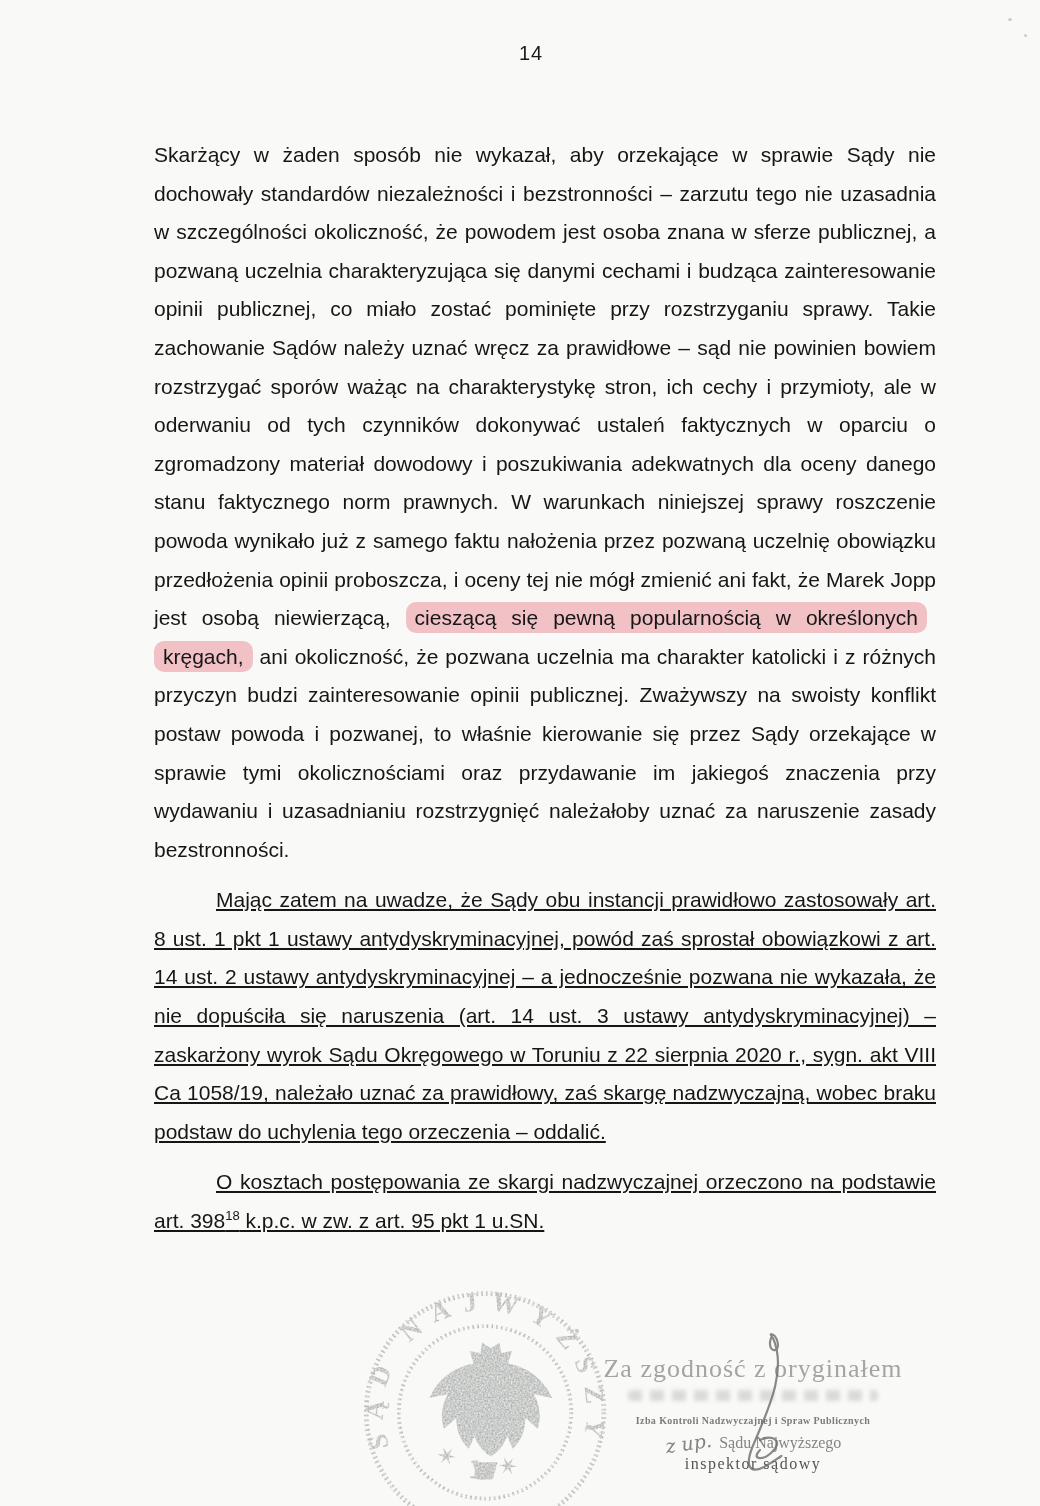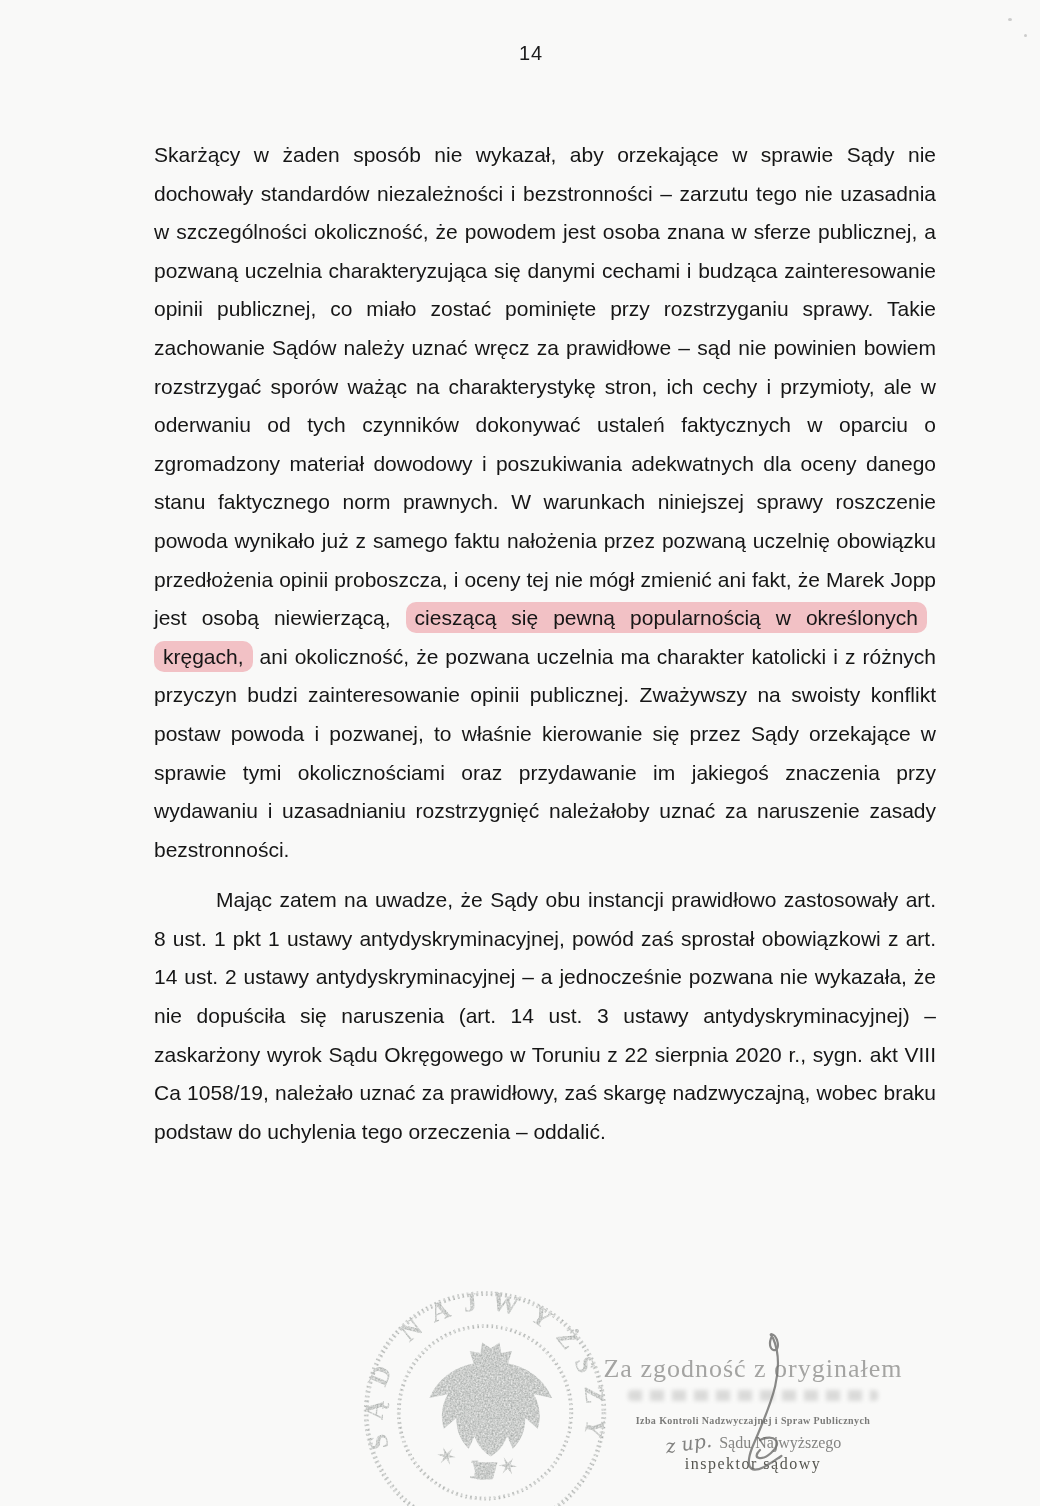--- a/index.html
+++ b/index.html
@@ -9,21 +9,21 @@
   }
   .page-number{
     position:absolute;top:42px;left:0;width:1062px;text-align:center;
     font-size:20px;letter-spacing:1px;color:#1c1c1c;
   }
   .body-text{
     position:absolute;left:142px;top:124px;width:806px;z-index:3;
     font-size:21px;line-height:38.6px;text-align:justify;
   }
   .body-text p{margin:12px;}
-  .indent{text-indent:62px;}
+  .indent{text-indent:62px;text-decoration:underline;}
   .hl-pink{
     background:#f2c1c5;border-radius:10px;padding:4px 9px;
     box-decoration-break:clone;-webkit-box-decoration-break:clone;
   }
   .dissent{position:relative;text-indent:0;padding-left:46px;text-align:left;}
   .hl-green{
     position:relative;background:rgba(166,228,194,0.92);color:#1e4631;
     border-radius:6px 16px 12px 6px;padding:7px 30px 9px 15px;
     box-decoration-break:clone;-webkit-box-decoration-break:clone;
   }
@@ -105,20 +105,21 @@
       <g fill="#8c918e">
         <path d="M149 58 l6 11 9-6 2 11 11-2 -4 13 c21 4 38 17 46 36 l-19 -4 c6 11 8 23 4 36 l-13 -11 c0 13 -4 23 -13 32 l-6 -13 c-4 11 -10 17 -17 21 -7 -4 -13 -10 -17 -21 l-6 13 c-9 -9 -13 -19 -13 -32 l-13 11 c-4 -13 -2 -25 4 -36 l-19 4 c8 -19 25 -32 46 -36 l-4 -13 11 2 2 -11 9 6 z"></path>
         <path d="M136 188 h26 l-5 18 h-16 z"></path>
       </g>
     </g>
   </svg>
 
   <div class="body-text">
     <p><span>Skarżący w żaden sposób nie wykazał, aby orzekające w sprawie Sądy nie dochowały standardów niezależności i bezstronności – zarzutu tego nie uzasadnia w szczególności okoliczność, że powodem jest osoba znana w sferze publicznej, a pozwaną uczelnia charakteryzująca się danymi cechami i budząca zainteresowanie opinii publicznej, co miało zostać pominięte przy rozstrzyganiu sprawy. Takie zachowanie Sądów należy uznać wręcz za prawidłowe – sąd nie powinien bowiem rozstrzygać sporów ważąc na charakterystykę stron, ich cechy i przymioty, ale w oderwaniu od tych czynników dokonywać ustaleń faktycznych w oparciu o zgromadzony materiał dowodowy i poszukiwania adekwatnych dla oceny danego stanu faktycznego norm prawnych. W warunkach niniejszej sprawy roszczenie powoda wynikało już z samego faktu nałożenia przez pozwaną uczelnię obowiązku przedłożenia opinii proboszcza, i oceny tej nie mógł zmienić ani fakt, że Marek Jopp jest osobą niewierzącą, </span><span class="hl-pink">cieszącą się pewną popularnością w określonych kręgach,</span><span> ani okoliczność, że pozwana uczelnia ma charakter katolicki i z różnych przyczyn budzi zainteresowanie opinii publicznej. Zważywszy na swoisty konflikt postaw powoda i pozwanej, to właśnie kierowanie się przez Sądy orzekające w sprawie tymi okolicznościami oraz przydawanie im jakiegoś znaczenia przy wydawaniu i uzasadnianiu rozstrzygnięć należałoby uznać za naruszenie zasady bezstronności.</span></p>
     <p class="indent">Mając zatem na uwadze, że Sądy obu instancji prawidłowo zastosowały art. 8 ust. 1 pkt 1 ustawy antydyskryminacyjnej, powód zaś sprostał obowiązkowi z art. 14 ust. 2 ustawy antydyskryminacyjnej – a jednocześnie pozwana nie wykazała, że nie dopuściła się naruszenia (art. 14 ust. 3 ustawy antydyskryminacyjnej) – zaskarżony wyrok Sądu Okręgowego w Toruniu z 22 sierpnia 2020 r., sygn. akt VIII Ca 1058/19, należało uznać za prawidłowy, zaś skargę nadzwyczajną, wobec braku podstaw do uchylenia tego orzeczenia – oddalić.</p>
+    <p class="indent"><span>O kosztach postępowania ze skargi nadzwyczajnej orzeczono na podstawie art. 398</span><sup>18</sup><span> k.p.c. w zw. z art. 95 pkt 1 u.SN.</span></p>
   </div>
 
   <div class="cert">
     <div class="cert-line1">Za zgodność z oryginałem</div>
     <div class="smudge"></div>
     <div class="cert-line2">Izba Kontroli Nadzwyczajnej i Spraw Publicznych</div>
     <div class="cert-line3"><span class="zup">z up.</span><span>Sądu Najwyższego</span></div>
     <div class="signer-title">inspektor sądowy</div>
   </div>
 

